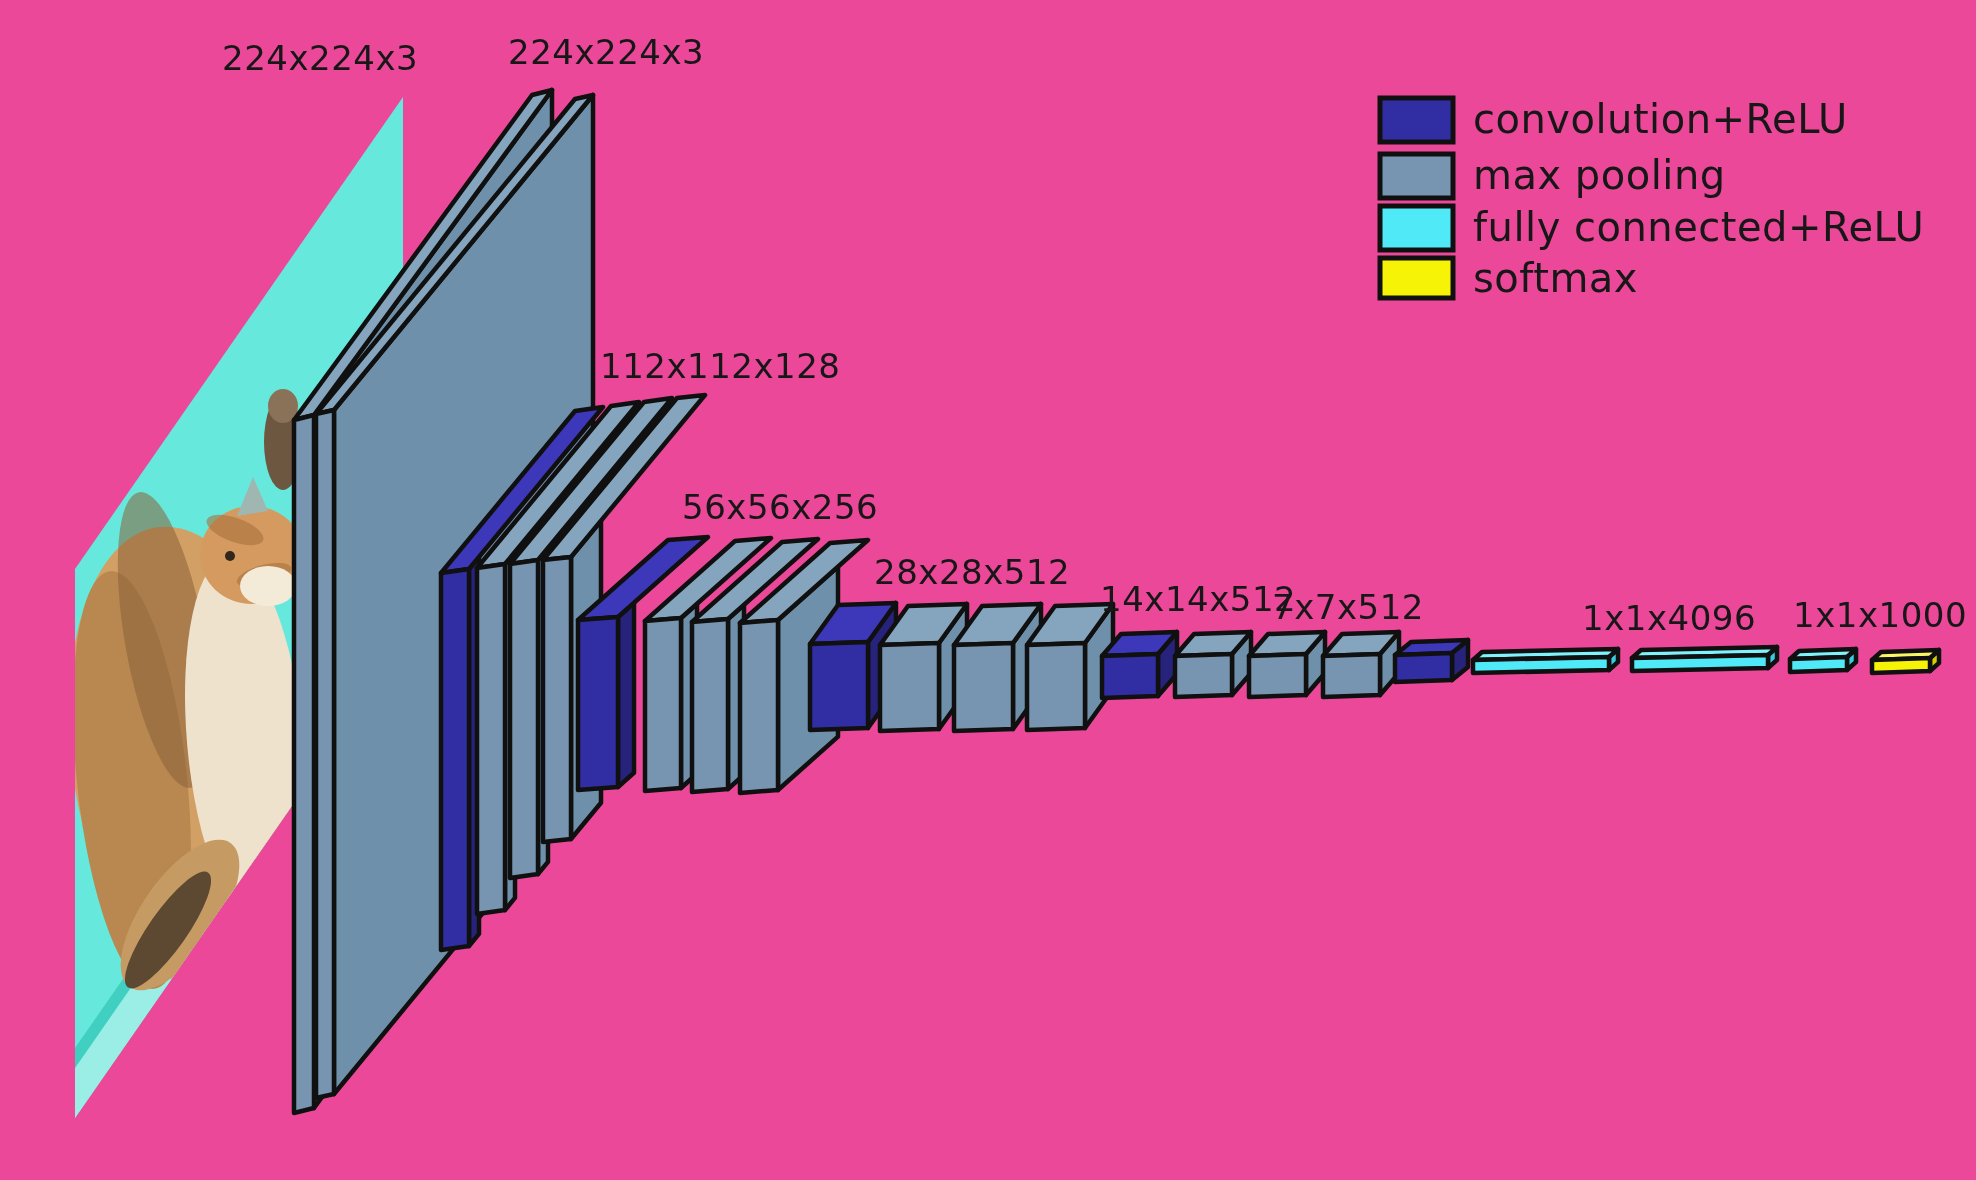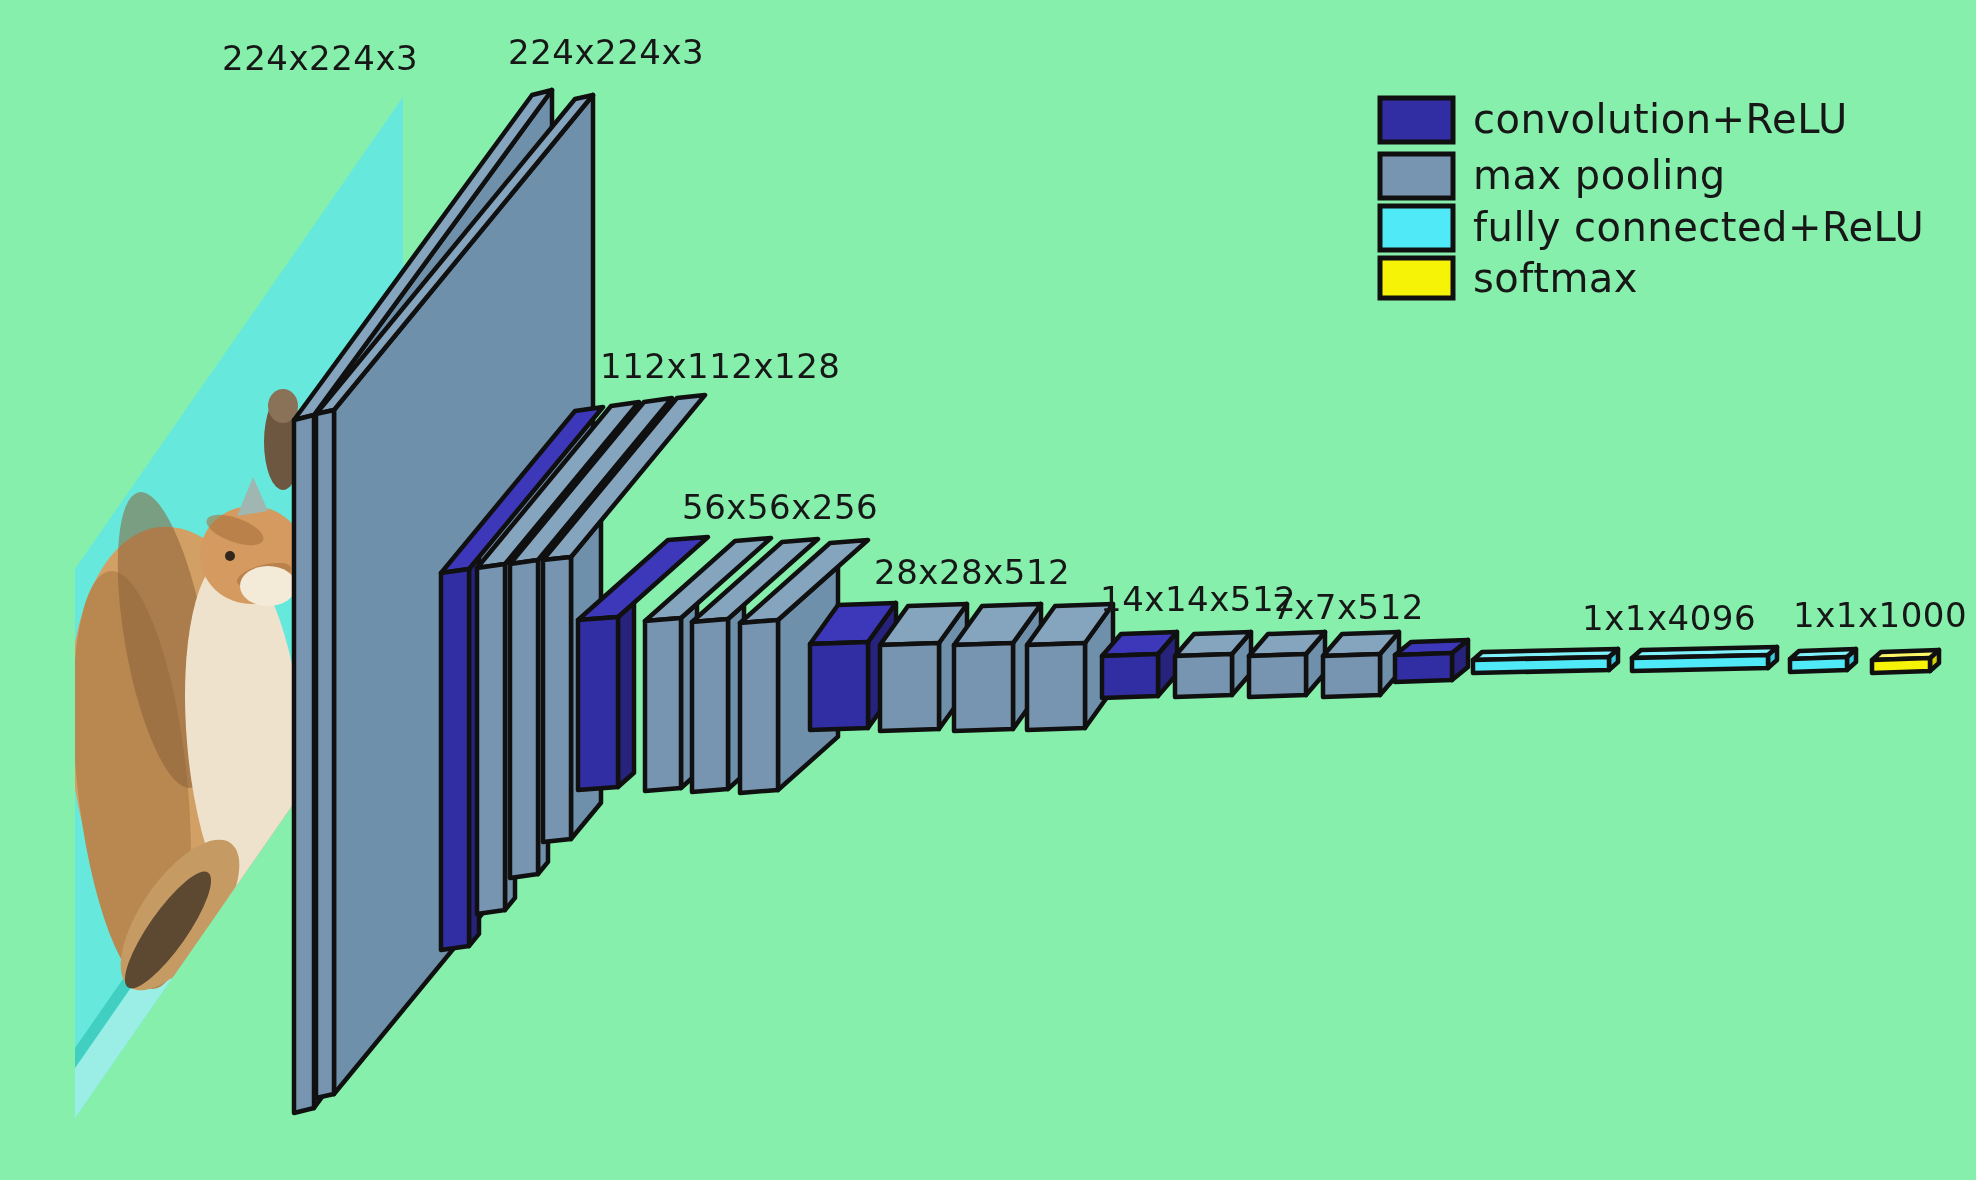--- a/index.html
+++ b/index.html
@@ -1,16 +1,16 @@
 <!DOCTYPE html>
 <html><head>
 <meta charset="utf-8">
 <style>
   html,body{margin:0;padding:0;background:#ffffff;}
-  .stage{width:1976px;height:1180px;position:relative;background:#86efac;overflow:hidden;}
+  .stage{width:1976px;height:1180px;position:relative;background:#ec4899;overflow:hidden;}
   svg{display:block;}
   text{font-family:"DejaVu Sans","Liberation Sans",sans-serif;fill:#171717;}
   .dim-label{font-size:34px;letter-spacing:0.5px;}
   .legend-label{font-size:40px;letter-spacing:0.5px;}
 </style>
 </head>
 <body>
 
 <div class="stage">
 <svg width="1976" height="1180" viewBox="0 0 1976 1180">

